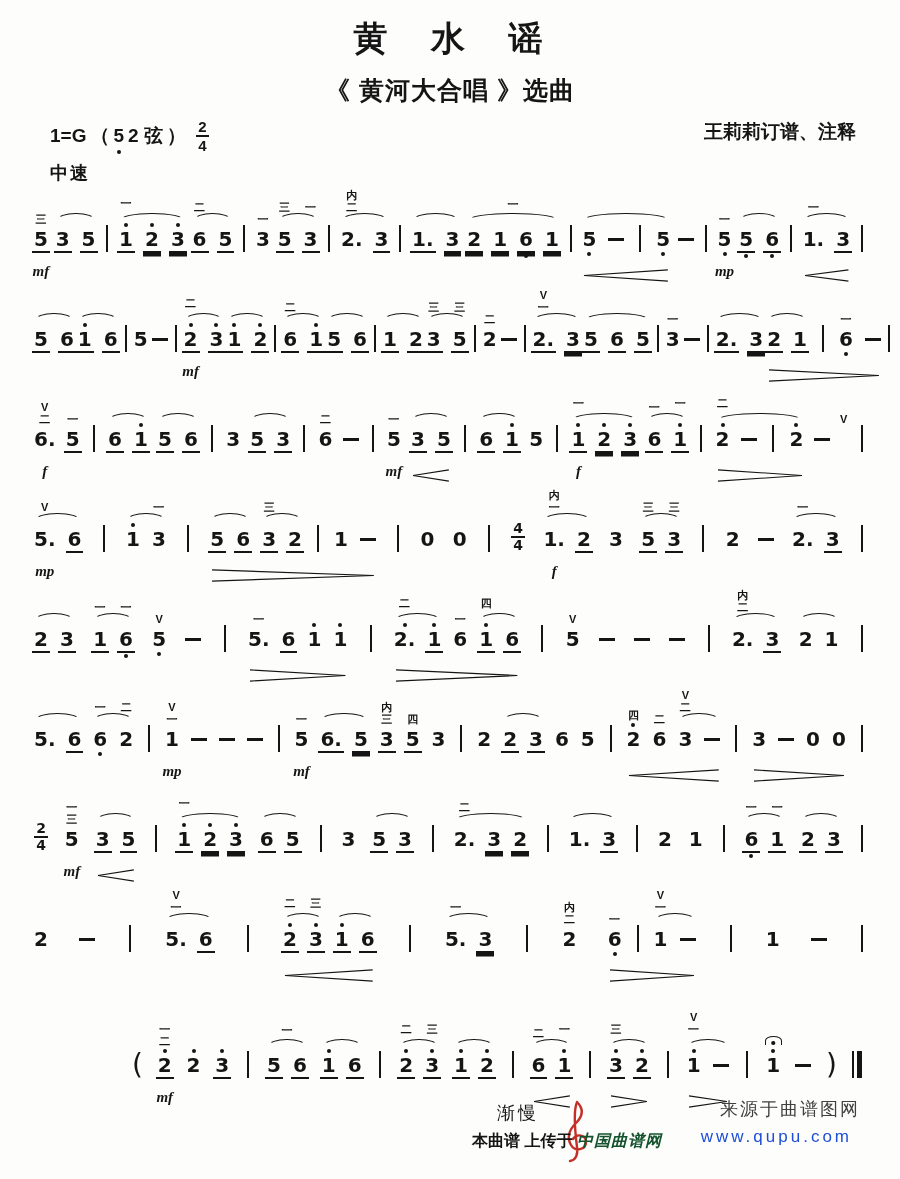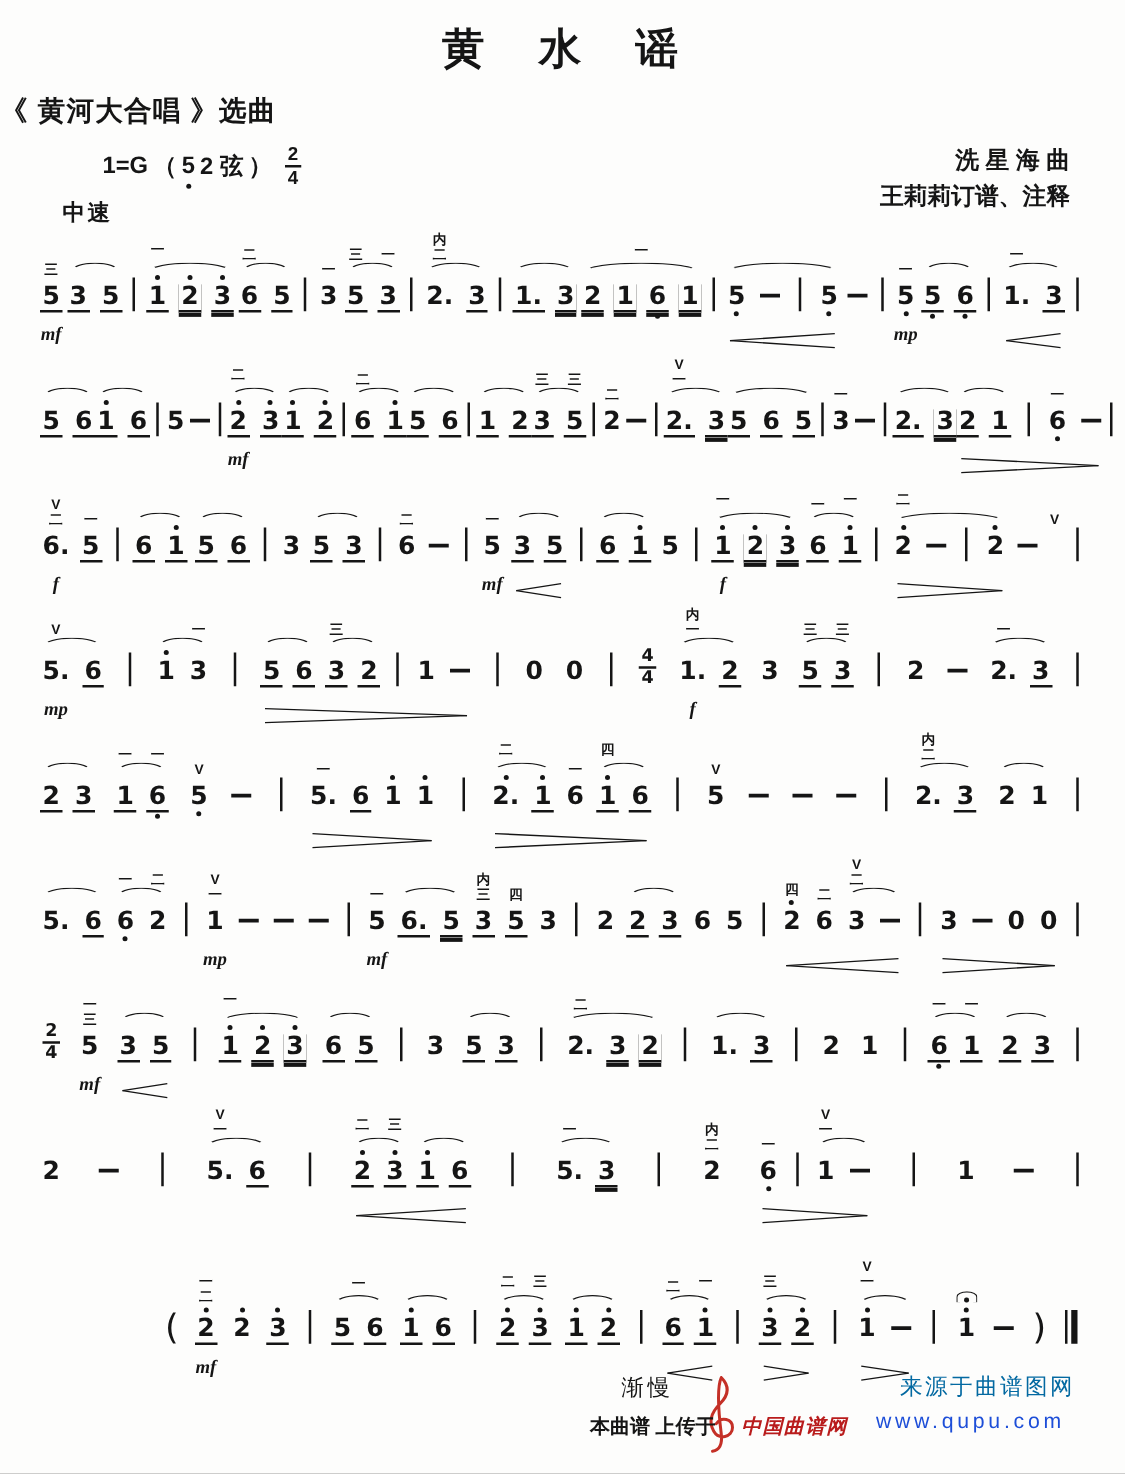--- a/index.html
+++ b/index.html
@@ -1,22 +1,22 @@
 <!DOCTYPE html>
 <html><head>
 <meta charset="utf-8">
 <style>
   html,body{margin:0;padding:0;background:#888;}
   .page{width:900px;height:1179px;background:#fdfdfc;position:relative;margin:0 auto;
         font-family:"Liberation Sans",sans-serif;color:#151515;overflow:hidden;}
   
   .title{text-align:center;padding-top:16px;font-size:34px;font-weight:700;word-spacing:26px;letter-spacing:4px;}
-  .subtitle{text-align:left;margin-top:12px;font-size:22px;font-weight:700;letter-spacing:1px;}
+  .subtitle{text-align:center;margin-top:12px;font-size:25px;font-weight:700;letter-spacing:1px;}
   .meta{position:relative;height:72px;margin:10px 44px 0;}
-  .keysig{position:absolute;left:6px;top:2px;font-size:19px;font-weight:700;display:flex;align-items:center;gap:4px;margin-left:32px;}
+  .keysig{position:absolute;left:6px;top:2px;font-size:19px;font-weight:700;display:flex;align-items:center;gap:4px;}
   .kn{position:relative;display:inline-block;}
   .kdot{position:absolute;left:50%;transform:translateX(-50%);bottom:-7px;width:4px;height:4px;border-radius:50%;background:#151515;}
   .frac{display:inline-flex;flex-direction:column;align-items:center;margin-left:6px;line-height:1;}
   .frac .fn{font-size:15px;font-weight:700;}
   .frac .fl{width:13px;height:2px;background:#151515;margin:1px 0;}
   .tempo{position:absolute;left:6px;top:44px;font-size:18px;font-weight:700;letter-spacing:2px;font-family:Liberation Mono, monospace;}
   .credits{position:absolute;right:0;top:0;text-align:right;font-size:19px;font-weight:700;line-height:1.55;}
   
   .music{margin-top:4px;}
   .mline{display:flex;justify-content:space-between;align-items:flex-start;height:100px;margin:0 32px;position:relative;}
@@ -75,21 +75,20 @@
       <span>2 弦</span>
       <span>）</span>
       <span class="frac">
         <span class="fn">2</span>
         <span class="fl"></span>
         <span class="fn">4</span>
       </span>
     </div>
     <div class="tempo">中速</div>
     <div class="credits">
-      <div>洗 星 海 曲</div>
       <div>王莉莉订谱、注释</div>
     </div>
   </div>
 
   <div class="music" id="music">
       <div class="mline">
         <div class="tok">
           <div class="ab">
             <div class="mks">
               <div class="mkc">三</div>
@@ -2541,25 +2540,25 @@
               <div class="barthick"></div>
             </div>
           </div>
           <div class="bl"></div>
         </div>
         <div class="rit" style="left: 50%;">渐慢</div>
       </div>
     </div>
 
   <div class="footer">
-    <div class="wm1" id="wm1" style="color: #0369a1;">来源于曲谱图网</div>
+    <div class="wm1" id="wm1" style="color: #404040;">来源于曲谱图网</div>
     <div class="wm2" id="wm2" style="color: #1d4ed8;">www.qupu.com</div>
     <svg class="clef" width="30" height="66" viewBox="0 0 30 66">
       <path id="clefpath" d="M15 3 C21 9 22 16 14 24 C6 32 5 39 9 46 C13 53 24 51 24 43 C24 36 15 34 11 40 M15 3 C11 12 13 32 15 48 C16 56 14 61 8 62" stroke="#c43027" stroke-width="2.4" fill="none" stroke-linecap="round"></path>
     </svg>
     <div class="uprow">
       <span>本曲谱</span>
       <span>上传于</span>
-      <span class="site" id="siteName" style="color: #b91c1c; margin-left: 16px;">中国曲谱网</span>
+      <span class="site" id="siteName" style="color: #14532d;">中国曲谱网</span>
     </div>
   </div>
 
 </div>
 
 </body></html>

